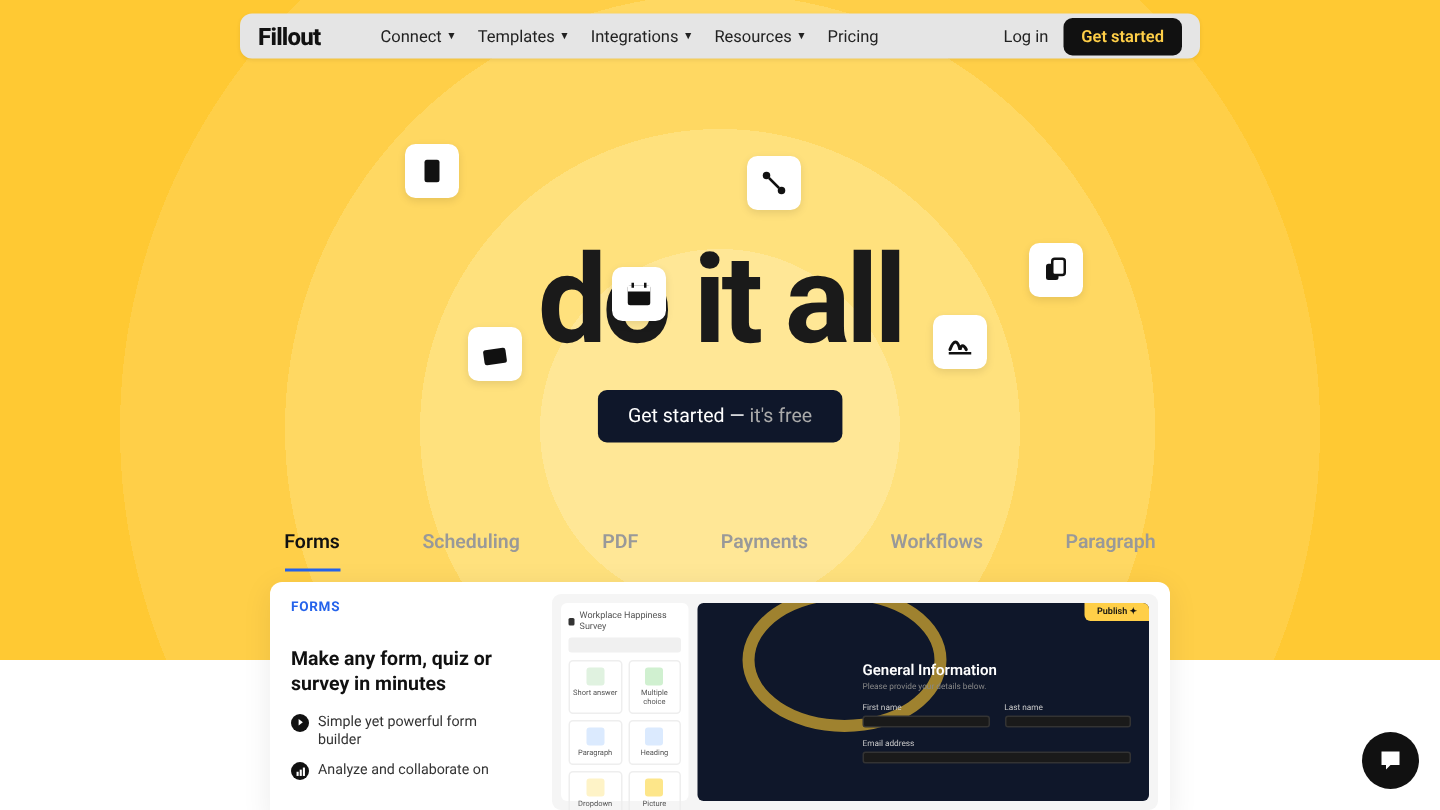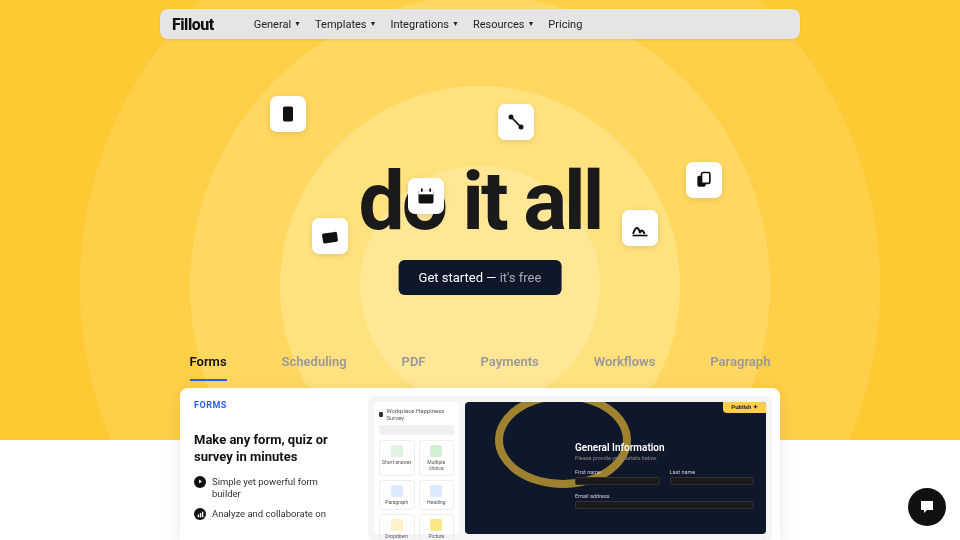--- a/index.html
+++ b/index.html
@@ -56,38 +56,42 @@
 </style>
 </head>
 <body>
 
 <div class="hero-bg"></div>
 
 <div class="nav">
   <div class="logo">Fillout</div>
   <div class="nav-links">
     <div class="nav-link">
-        <span>General</span>
+        <span>Connect</span>
         <span class="chev">▼</span>
       </div>
     <div class="nav-link">
         <span>Templates</span>
         <span class="chev">▼</span>
       </div>
     <div class="nav-link">
         <span>Integrations</span>
         <span class="chev">▼</span>
       </div>
     <div class="nav-link">
         <span>Resources</span>
         <span class="chev">▼</span>
       </div>
     <div class="nav-link">
         <span>Pricing</span>
       </div>
+  </div>
+  <div class="nav-right">
+    <div class="login">Log in</div>
+    <div class="getstarted-nav">Get started</div>
   </div>
 </div>
 
 <div class="hero">
   <h1><br><span>do it all</span></h1>
 </div>
 
 <div class="float f1">
     <svg viewBox="0 0 24 24">
       <rect x="6" y="3" width="12" height="18" rx="2"></rect>

